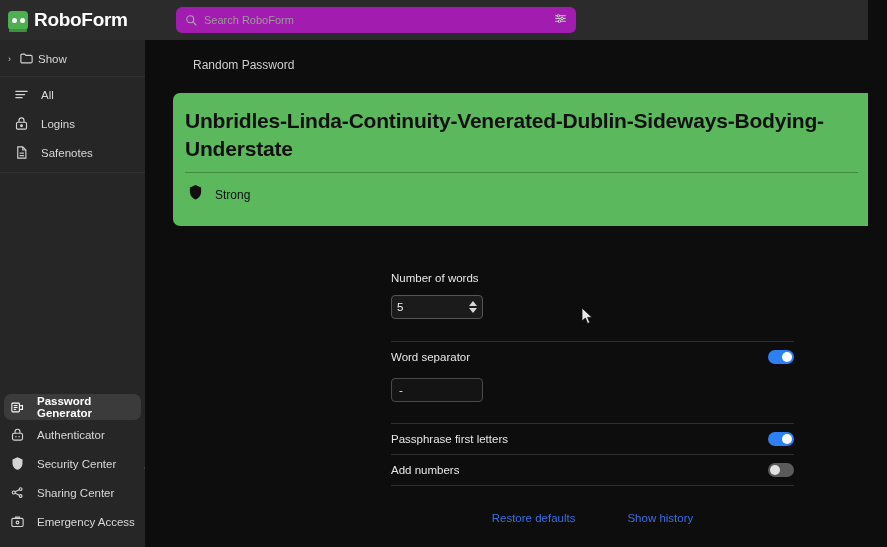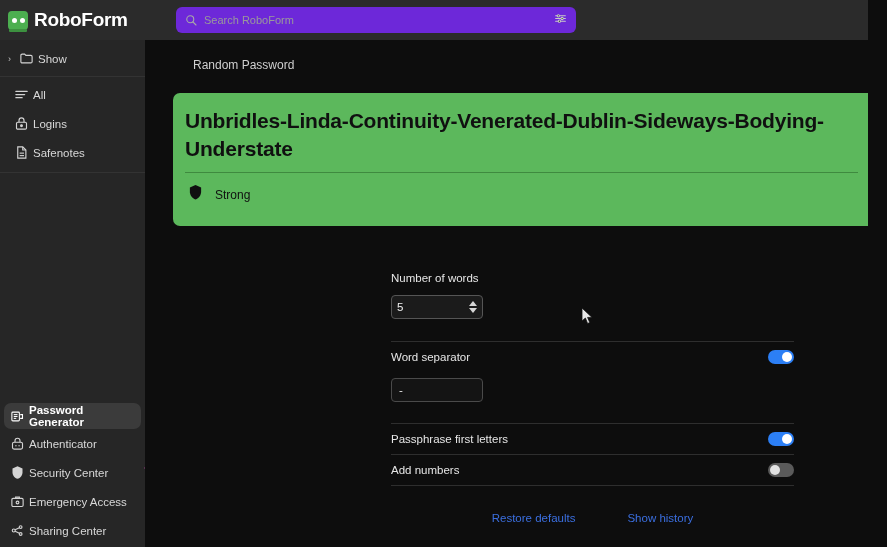--- a/index.html
+++ b/index.html
@@ -23,42 +23,42 @@
     position:relative; display:flex; align-items:center; justify-content:center; gap:3px;
   }
   .robot:after{
     content:""; position:absolute; bottom:-2px; left:1px; right:1px; height:3px;
     background:#3d9140; border-radius:1px;
   }
   .robot .eye{ width:5px; height:5px; background:#fff; border-radius:50%; position:relative; z-index:2;}
   .brandname{ color:#fff; font-size:19px; font-weight:bold; letter-spacing:-.3px; }
 
   .searchwrap{
-    margin-left:8px; width:400px; height:26px; background:#6d28d9;
+    margin-left:8px; width:400px; height:26px; background:#a21caf;
     border-radius:6px; display:flex; align-items:center; padding:0 9px; gap:7px;
   }
   .search-icon svg{ display:block; }
   .searchwrap input{
     flex:1; background:transparent; border:none; outline:none;
     color:#bdbdbd; font-size:11px; font-family:"Liberation Sans", sans-serif;
   }
   .searchwrap input::placeholder{ color:#9a9a9a; }
 
   
   .body{ flex:1; display:flex; min-height:0; }
 
   
   .sidebar{
     width:145px; flex:0 0 145px; background:#262626;
     display:flex; flex-direction:column; position:relative;
   }
   .side-top{ padding-top:4px; }
-  .side-bottom{ margin-top:auto; padding-bottom:2px; }
+  .side-bottom{ margin-top:auto; padding-bottom:11px; }
   .nav-item{
-    display:flex; align-items:center; gap:4px;
+    display:flex; align-items:center; gap:12px;
     height:29px; padding:0 10px; color:#d8d8d8; font-size:11.5px;
     cursor:pointer; position:relative;
   }
   .nav-item .ico{ width:15px; height:15px; display:flex; align-items:center; justify-content:center; flex:0 0 15px;}
   .nav-item.home{ padding-left:4px; gap:4px; }
   .nav-item.home .chev{ width:11px; color:#c8c8c8; font-size:9px; display:flex; justify-content:center;}
   .nav-item.indent{ padding-left:14px; }
   .nav-item.active{
     background:#3b3b3b; border-radius:7px; margin:0 4px; padding-left:6px;
     font-weight:bold; color:#fff; height:26px;
@@ -254,39 +254,39 @@
             <svg width="15" height="15" viewBox="0 0 24 24" fill="#d4d4d4">
               <path d="M12 2l8 3.5v6c0 5-3.4 9.3-8 10.5-4.6-1.2-8-5.5-8-10.5v-6z"></path>
             </svg>
           </span>
           <span>Security Center</span>
         </div>
 
         <div class="nav-item">
           <span class="ico">
             <svg width="15" height="15" viewBox="0 0 24 24" fill="none" stroke="#d4d4d4" stroke-width="1.8">
-              <rect x="3" y="7" width="18" height="13" rx="2"></rect>
-                <path d="M9 7V5h6v2"></path>
-                <circle cx="12" cy="13.5" r="2.2"></circle>
-            </svg>
-          </span>
-          <span>Emergency Access</span>
-        </div>
-
-        <div class="nav-item">
-          <span class="ico">
-            <svg width="15" height="15" viewBox="0 0 24 24" fill="none" stroke="#d4d4d4" stroke-width="1.8">
               <circle cx="6" cy="12" r="2.4"></circle>
                 <circle cx="17" cy="6.5" r="2.2"></circle>
                 <circle cx="17" cy="17.5" r="2.2"></circle>
               <line x1="8.2" y1="10.9" x2="14.9" y2="7.6"></line>
                 <line x1="8.2" y1="13.1" x2="14.9" y2="16.4"></line>
             </svg>
           </span>
           <span>Sharing Center</span>
+        </div>
+
+        <div class="nav-item">
+          <span class="ico">
+            <svg width="15" height="15" viewBox="0 0 24 24" fill="none" stroke="#d4d4d4" stroke-width="1.8">
+              <rect x="3" y="7" width="18" height="13" rx="2"></rect>
+                <path d="M9 7V5h6v2"></path>
+                <circle cx="12" cy="13.5" r="2.2"></circle>
+            </svg>
+          </span>
+          <span>Emergency Access</span>
         </div>
       </div>
 
       <div class="arrow">
         <svg width="56" height="72" viewBox="0 0 56 72">
           <path d="M49 4 C56 26, 48 44, 26 50 L26 50" stroke="#e754c8" stroke-width="9" fill="none" stroke-linecap="round"></path>
           <path d="M30 36 L4 50 L30 63 Z" fill="#e754c8"></path>
         </svg>
       </div>
     </div>

